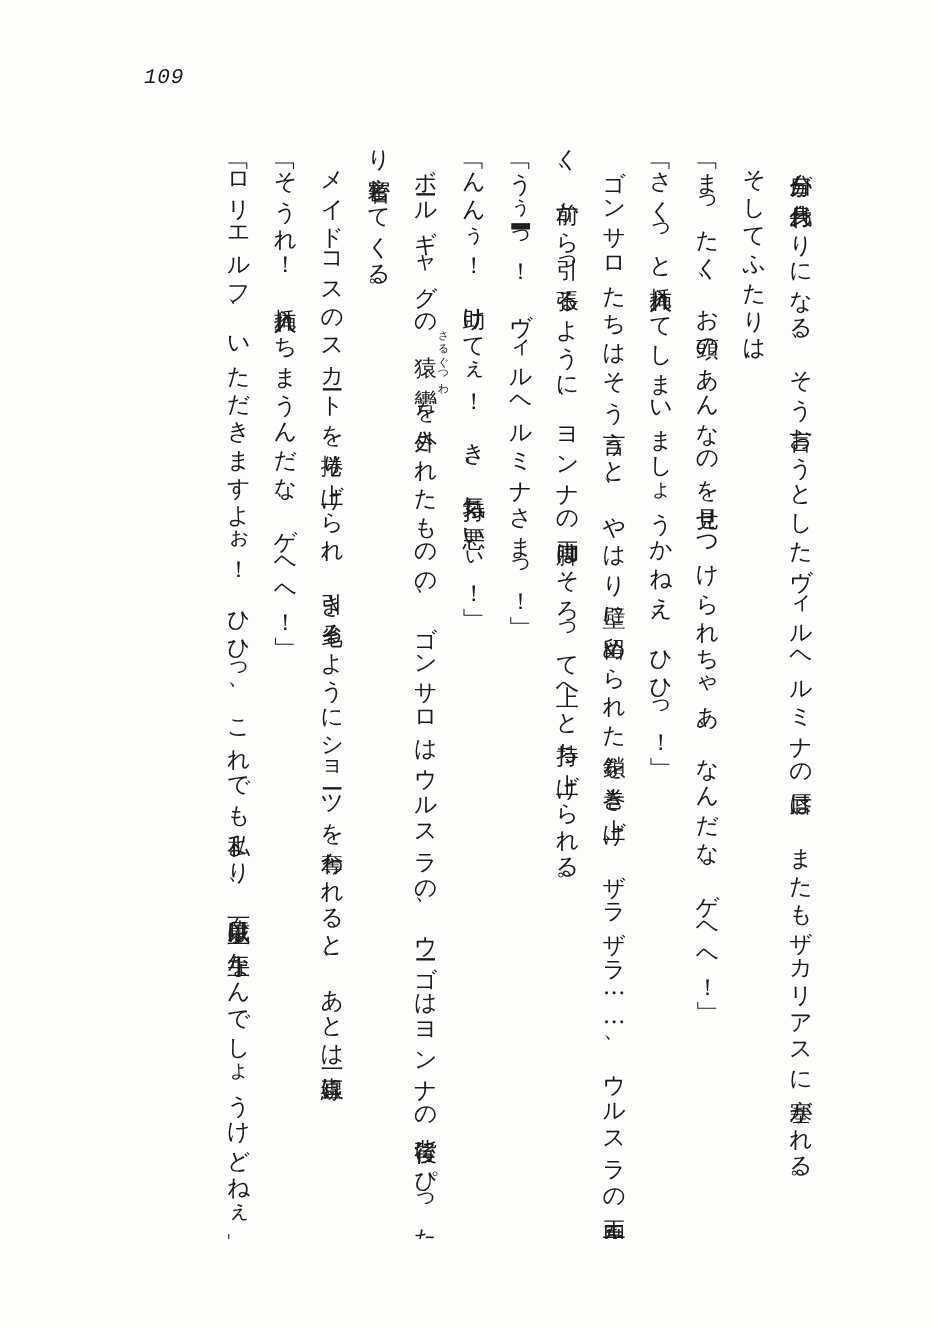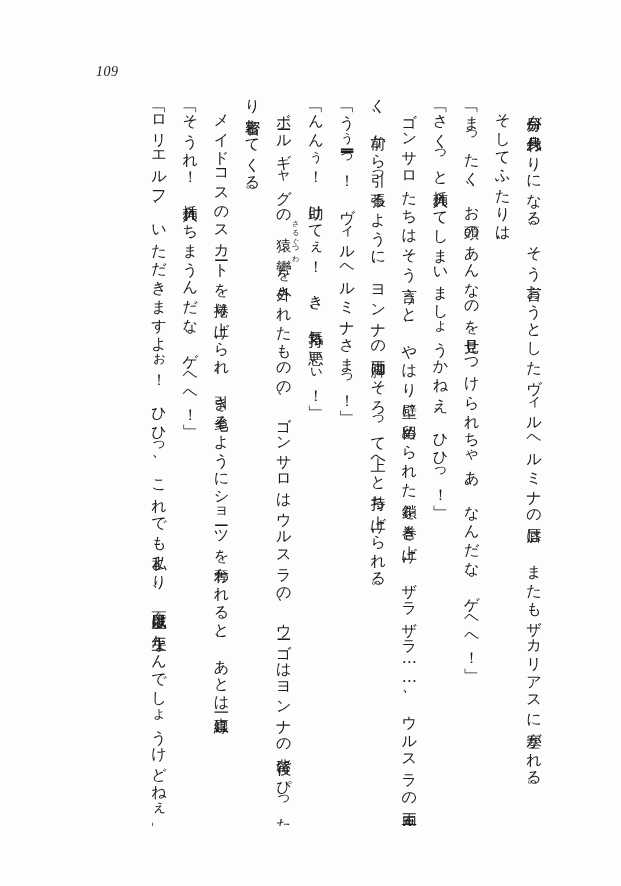--- a/index.html
+++ b/index.html
@@ -20,26 +20,25 @@
     position: absolute;
     inset: 0;
     background: #fdfdfc;
   }
 
   
   .page-number {
     position: absolute;
     top: 44px;
     left: 96px;
-    font-family: Liberation Serif, serif;
+    font-family: Liberation Mono, monospace;
     font-style: italic;
     font-size: 14px;
     letter-spacing: 0.5px;
     color: #1a1a1a;
-    margin-top: 20px;
   }
 
   
   .text-block {
     position: absolute;
     top: 88px;
     right: 72px;
     left: 72px;
     bottom: 60px;
     writing-mode: vertical-rl;

